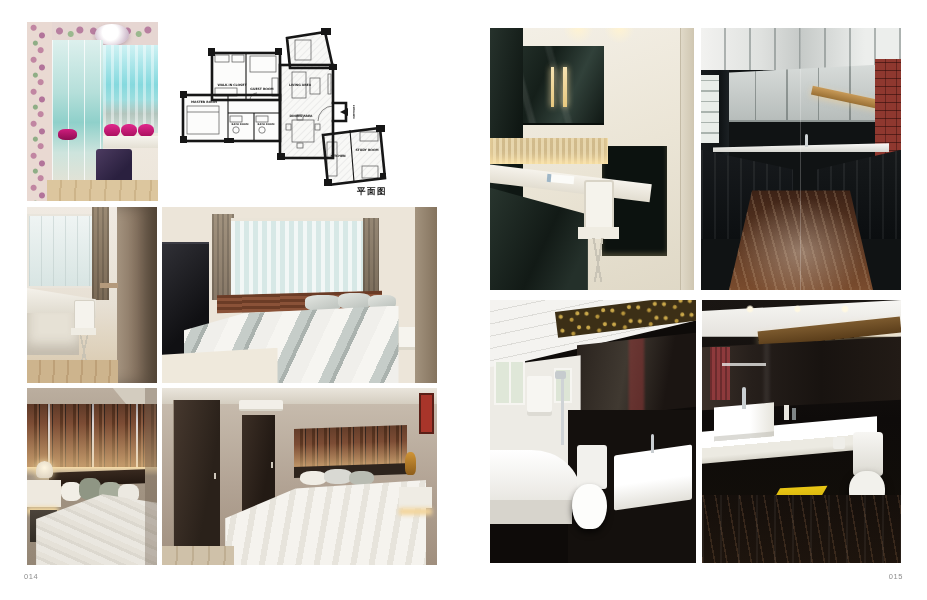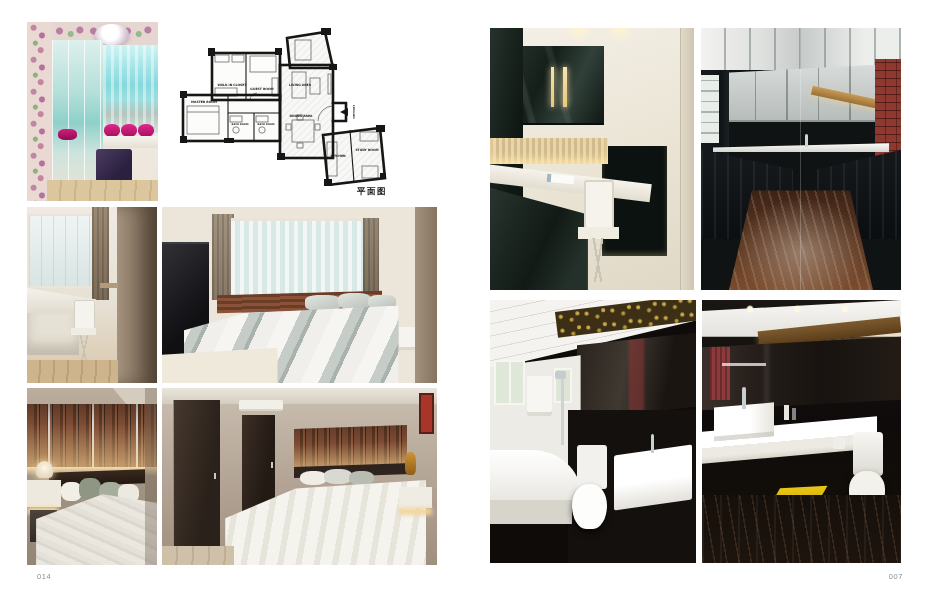--- a/index.html
+++ b/index.html
@@ -3,21 +3,21 @@
 <meta charset="utf-8">
 <style>
   html,body{margin:0;padding:0;background:#ffffff;}
   .spread{position:relative;width:927px;height:600px;background:#ffffff;overflow:hidden;
           font-family:"Liberation Sans",sans-serif;}
   .photo{position:absolute;overflow:hidden;background:#ddd;}
   .el{position:absolute;}
 
   
   .pageno{position:absolute;top:572px;font-size:7.5px;color:#8e8e8e;letter-spacing:.6px;}
-  .pageno.left{left:37px;}
+  .pageno.left{left:24px;}
   .pageno.right{right:24px;}
 
   
   .plan{position:absolute;left:180px;top:28px;width:213px;height:170px;}
   .plan svg{position:absolute;left:0;top:0;}
   .plan-caption{position:absolute;right:6px;bottom:0;font-size:8.5px;font-weight:bold;color:#111;
                 letter-spacing:1.5px;font-family:"DejaVu Sans",sans-serif;}
 
   
   .photo1{left:27px;top:22px;width:131px;height:179px;background:linear-gradient(180deg,#f4efe8,#ece5da);}
@@ -564,15 +564,15 @@
     <div class="el p9-faucet"></div>
     <div class="el p9-bottle1"></div>
     <div class="el p9-bottle2"></div>
     <div class="el p9-tp"></div>
     <div class="el p9-tank"></div>
     <div class="el p9-bowl"></div>
     <div class="el p9-mat"></div>
     <div class="el p9-floor"></div>
   </div>
 
-  <div class="pageno right">007</div>
+  <div class="pageno right">015</div>
 
 </div>
 
 </body></html>

